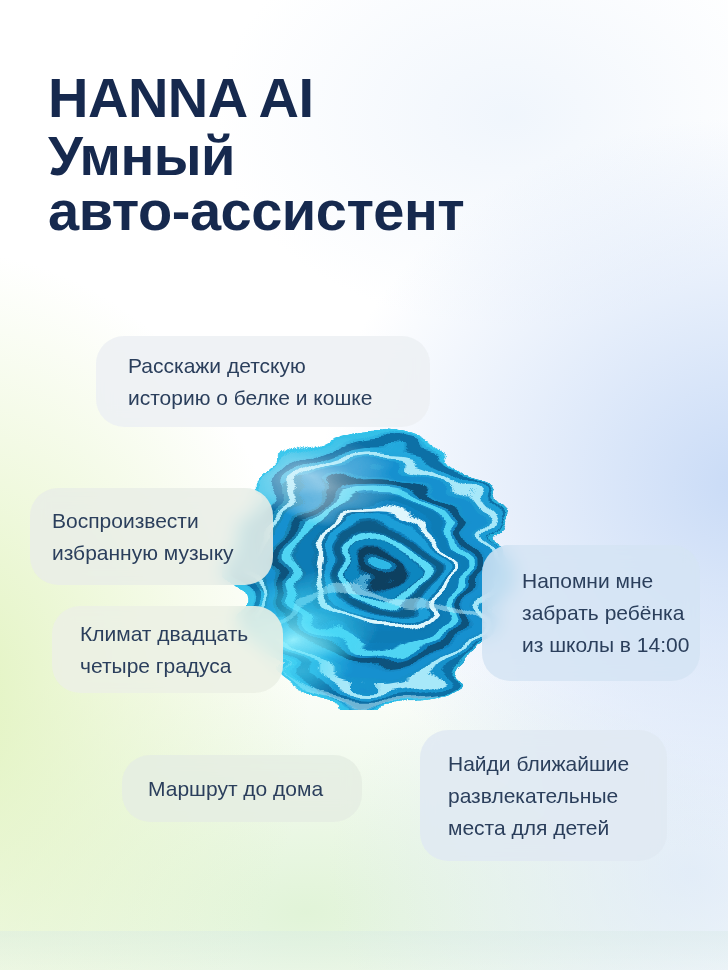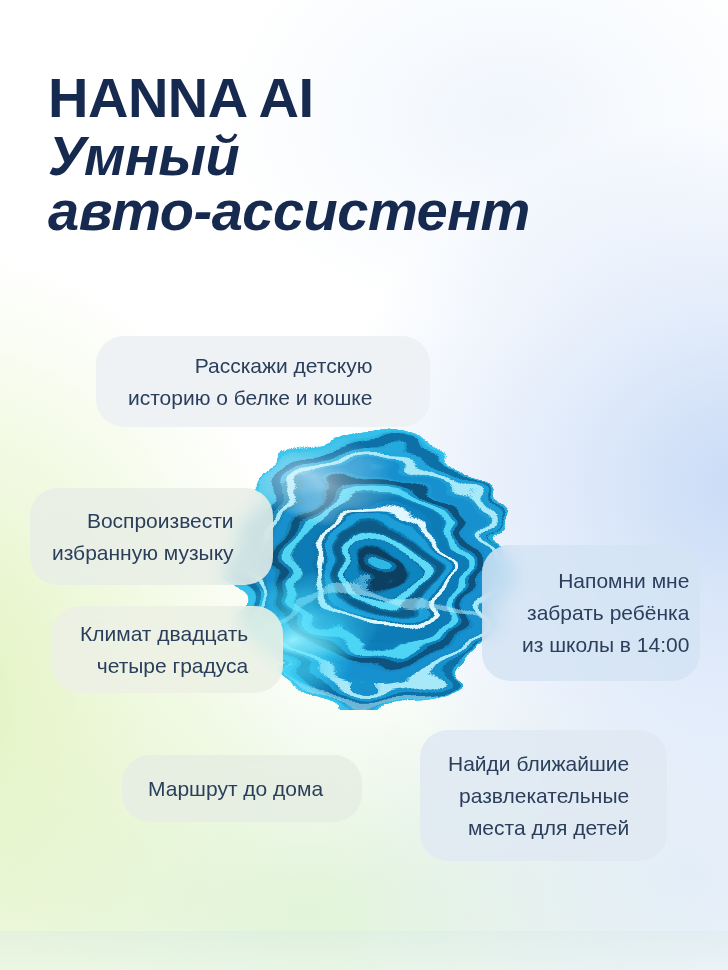--- a/index.html
+++ b/index.html
@@ -34,42 +34,40 @@
     z-index: 3;
     color: #16294e;
     font-weight: bold;
     font-size: 56px;
     line-height: 55px;
     letter-spacing: -0.5px;
   }
   .title .subtitle {
     white-space: pre-line;
     margin-top: 3px;
-    font-style: italic;
   }
   .orb {
     position: absolute;
     left: 222px;
     top: 427px;
     width: 294px;
     height: 283px;
     z-index: 1;
   }
   .bubble {
     position: absolute;
     z-index: 2;
     border-radius: 28px;
     color: #2b3f5c;
     font-size: 21px;
     line-height: 32px;
     display: flex;
     align-items: center;
     box-sizing: border-box;
     backdrop-filter: blur(9px) saturate(1.05);
-    text-align: right;
     -webkit-backdrop-filter: blur(9px) saturate(1.05);
   }
   .bubble .txt { white-space: pre-line; display: block; }
   .b1 { left:  96px; top: 336px; width: 334px; height:  91px; padding-left: 32px; background: rgba(236,240,243,0.86); }
   .b2 { left: 450px; top: 403px; width: 211px; height:  59px; padding-left: 30px; background: rgba(227,236,247,0.84); }
   .b3 { left:  30px; top: 488px; width: 243px; height:  97px; padding-left: 22px; background: rgba(233,238,230,0.86); }
   .b4 { left: 482px; top: 545px; width: 218px; height: 136px; padding-left: 40px; background: rgba(212,227,243,0.84); }
   .b5 { left:  52px; top: 606px; width: 231px; height:  87px; padding-left: 28px; background: rgba(235,240,229,0.87); }
   .b6 { left: 122px; top: 755px; width: 240px; height:  67px; padding-left: 26px; background: rgba(229,237,226,0.84); }
   .b7 { left: 420px; top: 730px; width: 247px; height: 131px; padding-left: 28px; background: rgba(223,233,242,0.86); }

